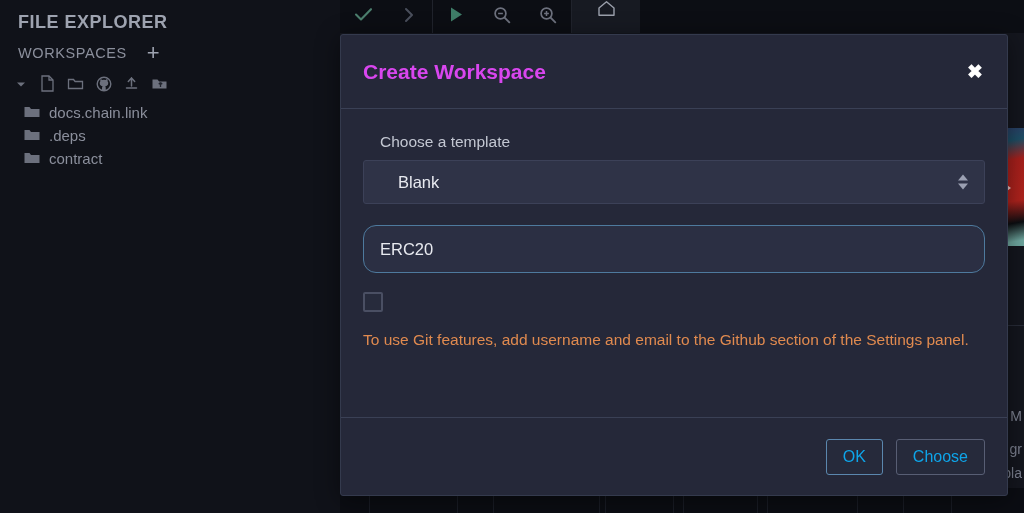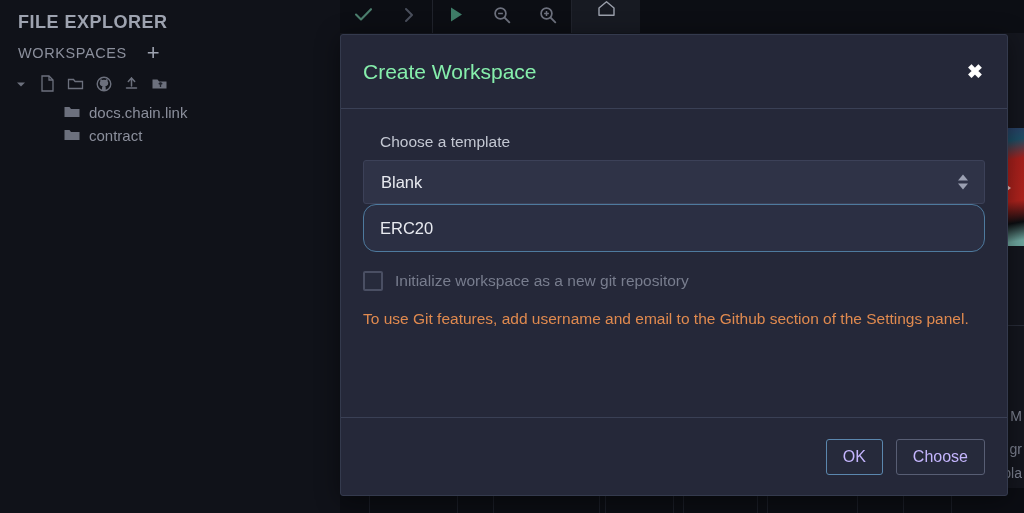--- a/index.html
+++ b/index.html
@@ -78,21 +78,20 @@
   }
   .tree-toolbar .ico {
     display: inline-flex;
     align-items: center;
     justify-content: center;
     cursor: pointer;
   }
 
   .tree {
     padding-top: 9px;
-    padding-left: 40px;
   }
   .tree-item {
     display: flex;
     align-items: center;
     gap: 9px;
     padding: 3px 0 3px 24px;
     color: #8b8f9c;
     font-size: 15px;
     cursor: pointer;
   }
@@ -217,22 +216,22 @@
     height: 74px;
     flex: 0 0 74px;
     border-bottom: 1px solid #3a4055;
     display: flex;
     align-items: center;
     justify-content: space-between;
     padding: 0 22px 0 22px;
   }
   .modal-title {
     font-size: 21px;
-    color: #86efac;
-    font-weight: 400;
+    color: #d946ef;
+    font-weight: 700;
   }
   .modal-close {
     font-size: 19px;
     font-weight: bold;
     color: #ffffff;
     cursor: pointer;
     line-height: 1;
     padding: 4px 2px;
   }
 
@@ -249,24 +248,25 @@
   }
 
   .select-box {
     position: relative;
     height: 44px;
     background: #2f3347;
     border: 1px solid #3c4158;
     border-radius: 3px;
     display: flex;
     align-items: center;
-    padding-left: 17px;
+    padding-left: 34px;
     color: #e8eaf0;
     font-size: 16.5px;
     cursor: pointer;
+    margin-bottom: 21px;
   }
   .spinner {
     position: absolute;
     right: 16px;
     top: 50%;
     transform: translateY(-50%);
     display: flex;
     flex-direction: column;
     gap: 3px;
   }
@@ -326,21 +326,21 @@
     justify-content: flex-end;
     gap: 13px;
     padding-right: 22px;
   }
   .btn {
     min-width: 48px;
     height: 36px;
     padding: 0 16px;
     border-radius: 3px;
     background: #262a3b;
-    color: #c4b5fd;
+    color: #0ea5e9;
     font-size: 16px;
     font-family: "Liberation Sans", sans-serif;
     cursor: pointer;
     display: flex;
     align-items: center;
     justify-content: center;
   }
   .btn-ok { border: 1px solid #5b87ae; }
   .btn-cancel { border: 1px solid #585e74; }
 </style>
@@ -396,20 +396,28 @@
     </div>
 
     <div class="tree">
       <div class="tree-item">
         <span class="folder-ico">
           <svg width="16" height="13" viewBox="0 0 16 13">
               <path d="M0.5 12 v-10 h5 l1.5 2 h8.5 v8 z" fill="#6c707d"></path>
             </svg>
         </span>
         <span>docs.chain.link</span>
+      </div>
+      <div class="tree-item">
+        <span class="folder-ico">
+          <svg width="16" height="13" viewBox="0 0 16 13">
+              <path d="M0.5 12 v-10 h5 l1.5 2 h8.5 v8 z" fill="#6c707d"></path>
+            </svg>
+        </span>
+        <span>.deps</span>
       </div>
       <div class="tree-item">
         <span class="folder-ico">
           <svg width="16" height="13" viewBox="0 0 16 13">
               <path d="M0.5 12 v-10 h5 l1.5 2 h8.5 v8 z" fill="#6c707d"></path>
             </svg>
         </span>
         <span>contract</span>
       </div>
     </div>
@@ -514,21 +522,20 @@
         <span class="spinner">
           <span class="spin-up"></span>
           <span class="spin-dn"></span>
         </span>
       </div>
 
       <input class="text-input" type="text" value="ERC20" style="">
 
       <div class="checkbox-row">
         <span class="checkbox"></span>
-        <span class="checkbox-label">Initialize workspace as a new git repository</span>
       </div>
 
       <div class="warning-text">To use Git features, add username and email to the Github section of the Settings panel.</div>
     </div>
 
     <div class="modal-footer">
       <div class="btn btn-ok">OK</div>
       <div class="btn btn-cancel">Choose</div>
     </div>
 

